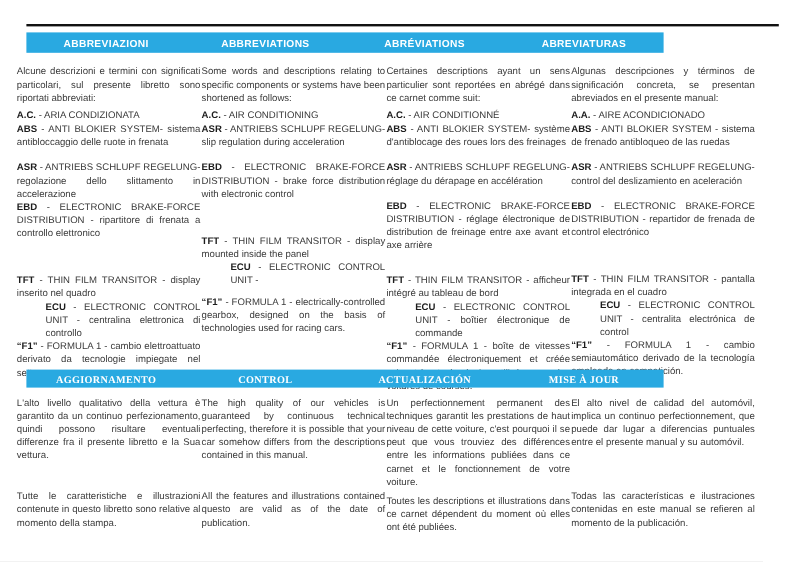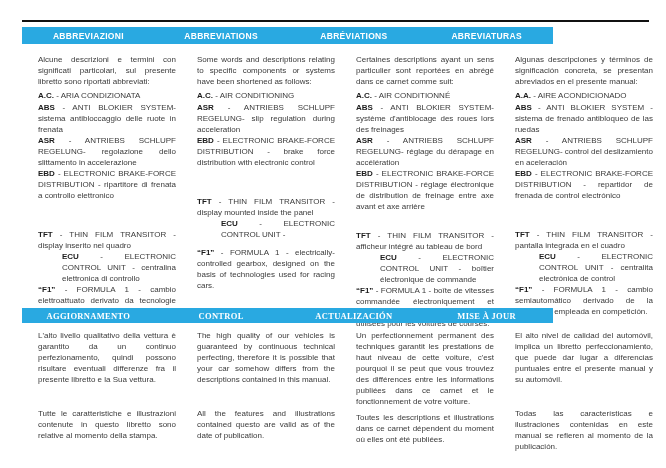--- a/index.html
+++ b/index.html
@@ -11,22 +11,22 @@
   .top-rule { position:absolute; left:22px; top:20px; width:627px; height:2px; background:#111111; }
   .bar { position:absolute; left:22px; width:531px; background:#29a9e1; display:flex;text-align:right; }
   .bar1 { top:27px; height:17px; }
   .bar2 { top:308px; height:15px;font-family:Liberation Serif, serif; }
   .bar .cell {
     flex:1; display:flex; align-items:center; justify-content:center;
     color:#ffffff; font-weight:bold; font-size:8.5px; letter-spacing:0.3px;
     white-space:nowrap;
   }
   .cols {
-    position:absolute; left:30px; width:627px; box-sizing:border-box;
-    display:grid; grid-template-columns:repeat(4,1fr); column-gap:21px;
+    position:absolute; left:6px; width:627px; box-sizing:border-box;
+    display:grid; grid-template-columns:repeat(4,1fr); column-gap:1px;
     padding-left:8px; padding-right:4px;
     font-size:8px; line-height:11px; color:#3a3a3a; text-align:justify;
   }
   .cols1 { top:54px; }
   .cols2 { top:330px; }
   .intro { min-height:36px; margin:0; }
   .entry { margin:0; }
   .entry b { color:#1c1c1c; }
   .e1 { min-height:12px; }
   .e2 { min-height:32px; }
@@ -115,18 +115,18 @@
     </div>
     <div class="col">
       <p class="up1">The high quality of our vehicles is guaranteed by continuous technical perfecting, therefore it is possible that your car somehow differs from the descriptions contained in this manual.</p>
       <p class="up2">All the features and illustrations contained questo are valid as of the date of publication.</p>
     </div>
     <div class="col">
       <p class="up1">Un perfectionnement permanent des techniques garantit les prestations de haut niveau de cette voiture, c'est pourquoi il se peut que vous trouviez des différences entre les informations publiées dans ce carnet et le fonctionnement de votre voiture.</p>
       <p class="up2">Toutes les descriptions et illustrations dans ce carnet dépendent du moment où elles ont été publiées.</p>
     </div>
     <div class="col">
-      <p class="up1">El alto nivel de calidad del automóvil, implica un libretto perfeccionamiento, que puede dar lugar a diferencias puntuales entre el presente manual y su automóvil.</p>
+      <p class="up1">El alto nivel de calidad del automóvil, implica un continuo perfectionnement, que puede dar lugar a diferencias puntuales entre el presente manual y su automóvil.</p>
       <p class="up2">Todas las características e ilustraciones contenidas en este manual se refieren al momento de la publicación.</p>
     </div>
   </div>
 
 </div>
 
 </body></html>

